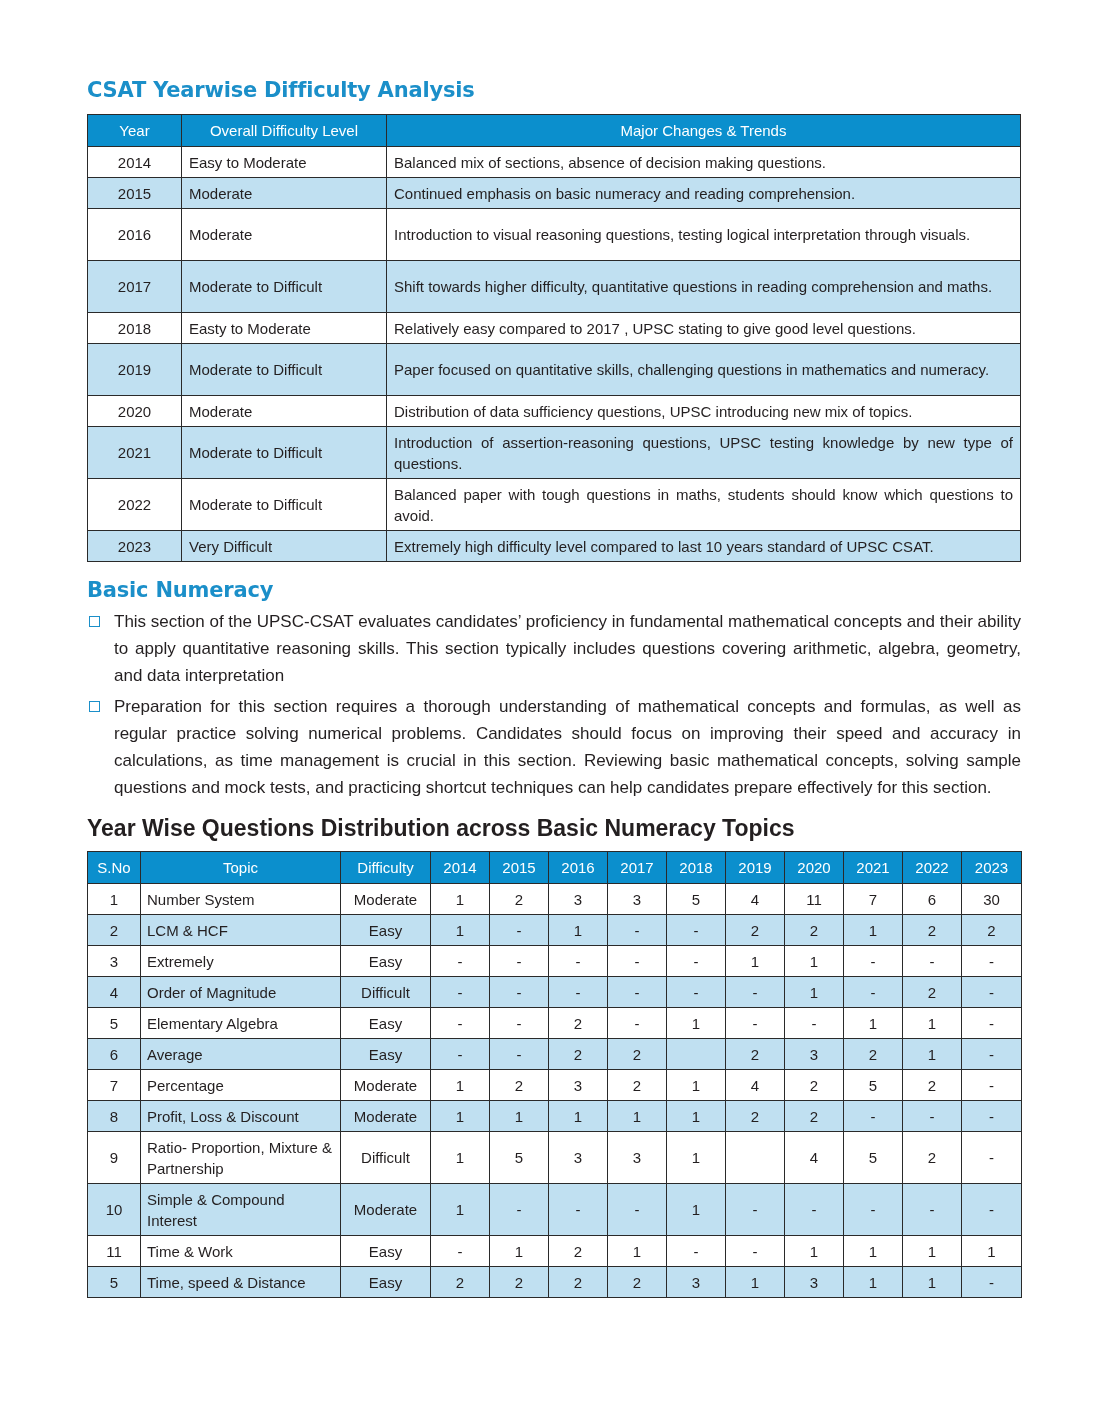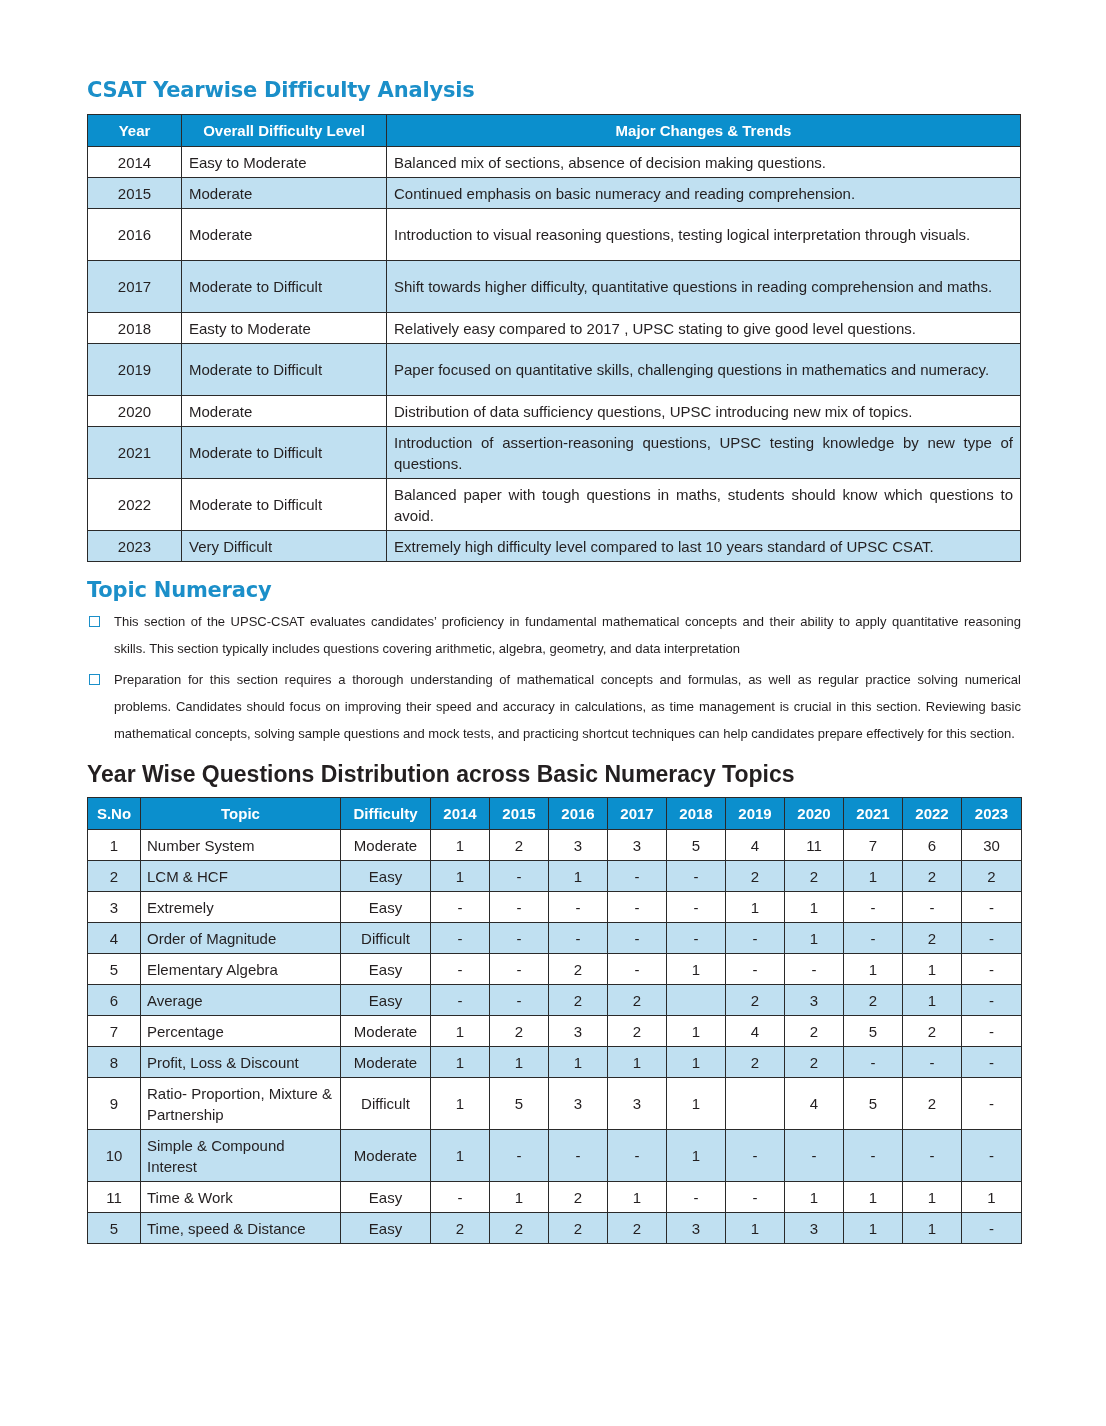--- a/index.html
+++ b/index.html
@@ -2,31 +2,31 @@
 <html><head>
   <meta charset="utf-8">
   <style>
     * { box-sizing: border-box; margin: 0; padding: 0; }
     html, body { width: 1106px; height: 1426px; background: #ffffff; }
     body { font-family: "Liberation Sans", sans-serif; color: #231f20; position: relative; }
     .page { position: absolute; left: 87px; top: 78px; width: 934px; }
     h2.sec { font-family: "DejaVu Sans", sans-serif; color: #1b8fc9; font-size: 21px; font-weight: bold; letter-spacing: -0.2px; }
     h2.sec1 { margin-bottom: 12px; }
     table { border-collapse: collapse; width: 934px; table-layout: fixed; font-size: 15px; }
-    th { background: #0b8fcd; color: #ffffff; font-weight: bold; height: 32px; border: 1px solid #2a2a2a; text-align: center; font-size: 15px; }
+    th { background: #0b8fcd; color: #ffffff; font-weight: normal; height: 32px; border: 1px solid #2a2a2a; text-align: center; font-size: 15px; }
     td { border: 1px solid #2a2a2a; padding: 0 7px; vertical-align: middle; line-height: 21px; }
     tr.alt td { background: #c0e0f1; }
     tr.r1 td { height: 31px; }
     tr.r2 td { height: 52px; }
     td.c { text-align: center; }
     td.j { text-align: justify; text-align-last: left; }
     .diff-table col.year { width: 94px; }
     .diff-table col.lvl { width: 205px; }
     .sec2 { margin-top: 16px; margin-bottom: 6px; }
-    ul.bul { list-style: none; font-size: 13px; line-height: 27px; }
+    ul.bul { list-style: none; font-size: 17px; line-height: 27px; }
     ul.bul li { position: relative; padding-left: 27px; text-align: justify; margin-bottom: 4px; }
     ul.bul li .bx { position: absolute; left: 2px; top: 8px; width: 11px; height: 11px; border: 1.6px solid #1b8fc9; }
     h3.tt { font-size: 23px; font-weight: bold; margin-top: 14px; margin-bottom: 9px; color: #231f20; }
     .num-table td { padding: 0 6px; }
     .num-table tr.r1 td { height: 31px; }
   </style>
 </head>
 <body>
 
 <div class="page">
@@ -93,21 +93,21 @@
           <td class="j">Balanced paper with tough questions in maths, students should know which questions to avoid.</td>
         </tr>
         <tr class="alt r1">
           <td class="c">2023</td>
           <td>Very Difficult</td>
           <td>Extremely high difficulty level compared to last 10 years standard of UPSC CSAT.</td>
         </tr>
       </tbody>
   </table>
 
-  <h2 class="sec sec2">Topic Numeracy</h2>
+  <h2 class="sec sec2">Basic Numeracy</h2>
 
   <ul class="bul">
     <li>
       <span class="bx"></span>
       <span>This section of the  UPSC-CSAT  evaluates candidates’ proficiency in fundamental mathematical concepts and their ability to apply quantitative reasoning skills. This section typically includes questions covering arithmetic, algebra, geometry, and data interpretation</span>
     </li>
     <li>
       <span class="bx"></span>
       <span>Preparation for this section requires a thorough understanding of mathematical concepts and formulas, as well as regular practice solving numerical problems. Candidates should focus on improving their speed and accuracy in calculations, as time management is crucial in this section. Reviewing basic mathematical concepts, solving sample questions and mock tests, and practicing shortcut techniques can help candidates prepare effectively for this section.</span>
     </li>

